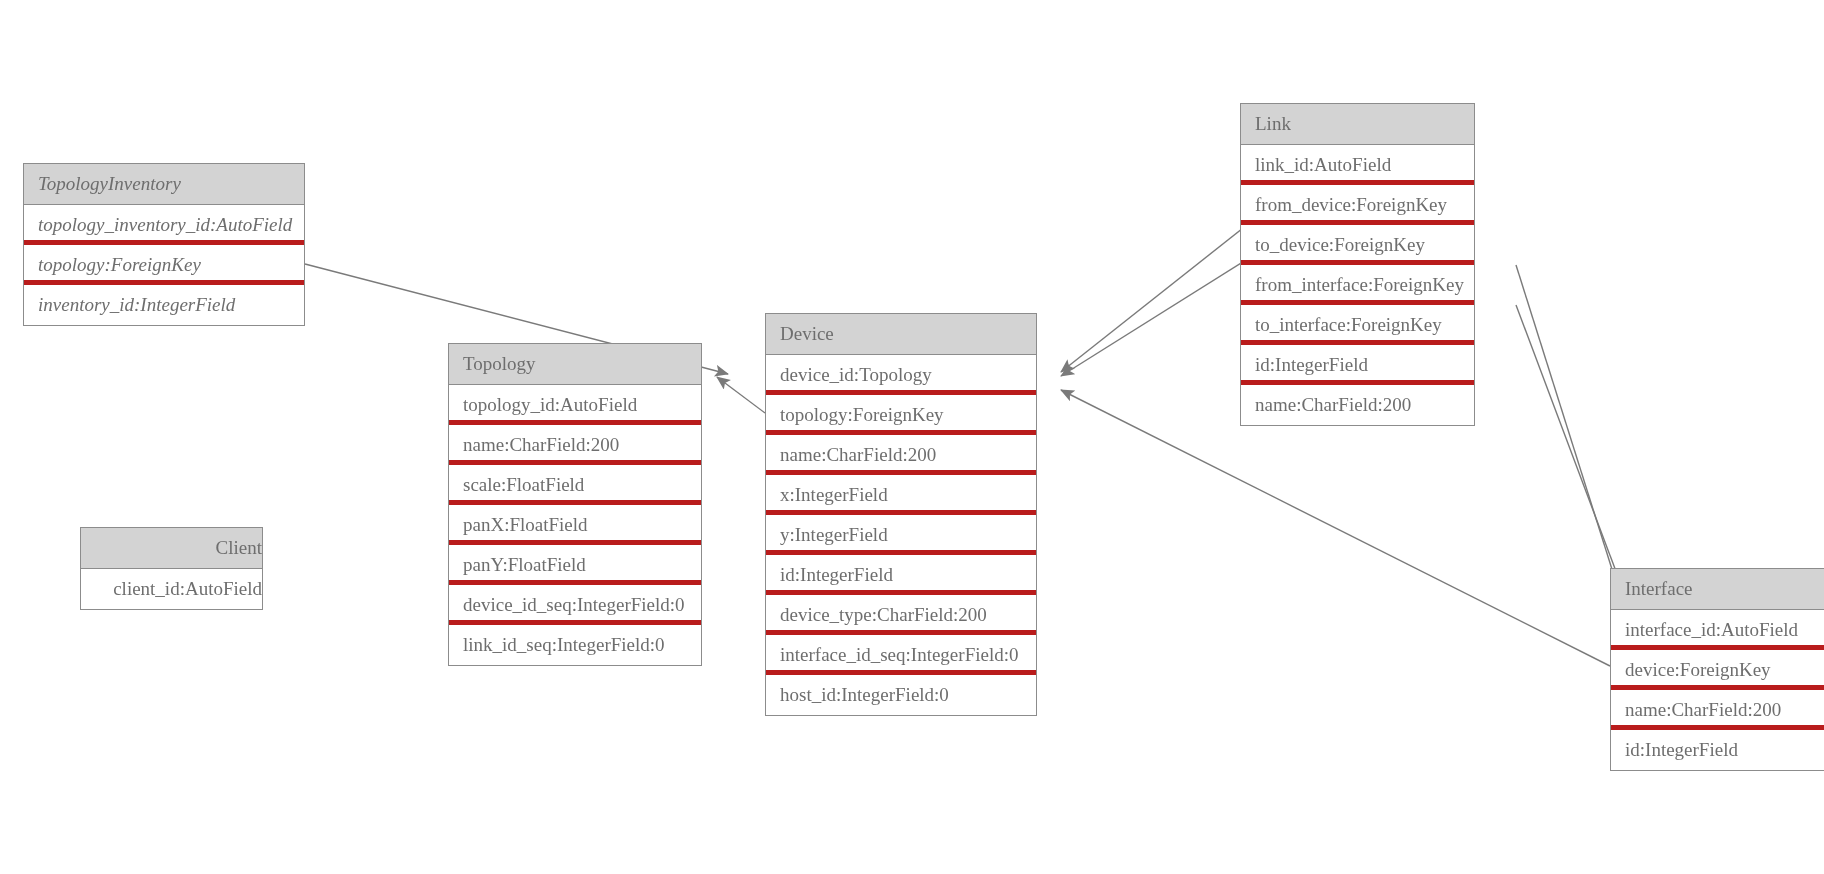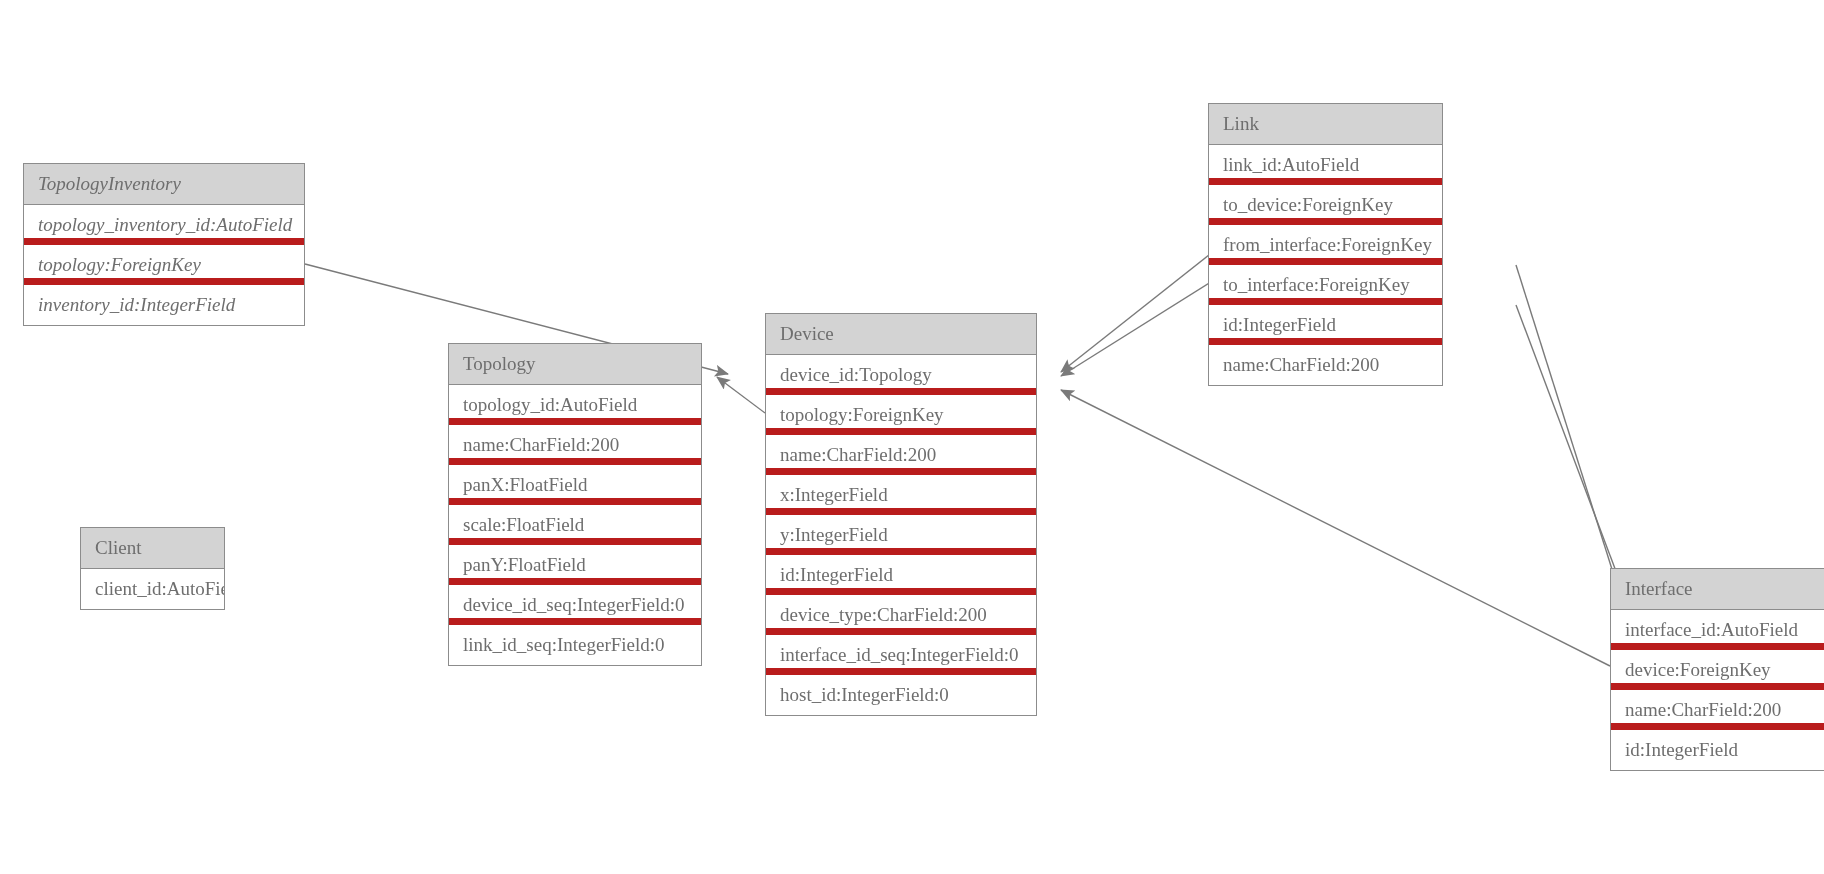--- a/index.html
+++ b/index.html
@@ -51,21 +51,21 @@
   .entity-attrs {
     display: block;
   }
   .attr-row {
     box-sizing: border-box;
     height: 40px;
     line-height: 40px;
     color: #6e6e6e;
     font-size: 19px;
     padding: 0 0 0 14px;
-    border-bottom: 7px solid #b91c1c;
+    border-bottom: 5px solid #b91c1c;
     white-space: nowrap;
     overflow: hidden;
     background: #ffffff;
   }
   .attr-row:last-child {
     border-bottom: none;
   }
 </style>
 </head>
 <body>
@@ -91,56 +91,57 @@
 
   <div id="node-layer">
       <div class="entity" style="left: 23px; top: 163px; width: 282px; font-style: italic;">
         <div class="entity-header">TopologyInventory</div>
         <div class="entity-attrs">
           <div class="attr-row">topology_inventory_id:AutoField</div>
           <div class="attr-row">topology:ForeignKey</div>
           <div class="attr-row">inventory_id:IntegerField</div>
         </div>
       </div>
-      <div class="entity" style="left: 80px; top: 527px; width: 145px;">
+      <div class="entity" style="left: 80px; top: 527px; width: 183px; text-align: right;">
         <div class="entity-header">Client</div>
         <div class="entity-attrs">
           <div class="attr-row">client_id:AutoField</div>
         </div>
       </div>
       <div class="entity" style="left: 448px; top: 320px; width: 254px; margin-top: 23px;">
         <div class="entity-header">Topology</div>
         <div class="entity-attrs">
           <div class="attr-row">topology_id:AutoField</div>
           <div class="attr-row">name:CharField:200</div>
+          <div class="attr-row">scale:FloatField</div>
           <div class="attr-row">panX:FloatField</div>
-          <div class="attr-row">scale:FloatField</div>
           <div class="attr-row">panY:FloatField</div>
           <div class="attr-row">device_id_seq:IntegerField:0</div>
           <div class="attr-row">link_id_seq:IntegerField:0</div>
         </div>
       </div>
       <div class="entity" style="left: 765px; top: 313px; width: 272px;">
         <div class="entity-header">Device</div>
         <div class="entity-attrs">
           <div class="attr-row">device_id:Topology</div>
           <div class="attr-row">topology:ForeignKey</div>
           <div class="attr-row">name:CharField:200</div>
           <div class="attr-row">x:IntegerField</div>
           <div class="attr-row">y:IntegerField</div>
           <div class="attr-row">id:IntegerField</div>
           <div class="attr-row">device_type:CharField:200</div>
           <div class="attr-row">interface_id_seq:IntegerField:0</div>
           <div class="attr-row">host_id:IntegerField:0</div>
         </div>
       </div>
-      <div class="entity" style="left: 1208px; top: 103px; width: 235px;">
+      <div class="entity" style="left: 1240px; top: 103px; width: 235px;">
         <div class="entity-header">Link</div>
         <div class="entity-attrs">
           <div class="attr-row">link_id:AutoField</div>
+          <div class="attr-row">from_device:ForeignKey</div>
           <div class="attr-row">to_device:ForeignKey</div>
           <div class="attr-row">from_interface:ForeignKey</div>
           <div class="attr-row">to_interface:ForeignKey</div>
           <div class="attr-row">id:IntegerField</div>
           <div class="attr-row">name:CharField:200</div>
         </div>
       </div>
       <div class="entity" style="left: 1610px; top: 568px; width: 218px;">
         <div class="entity-header">Interface</div>
         <div class="entity-attrs">

